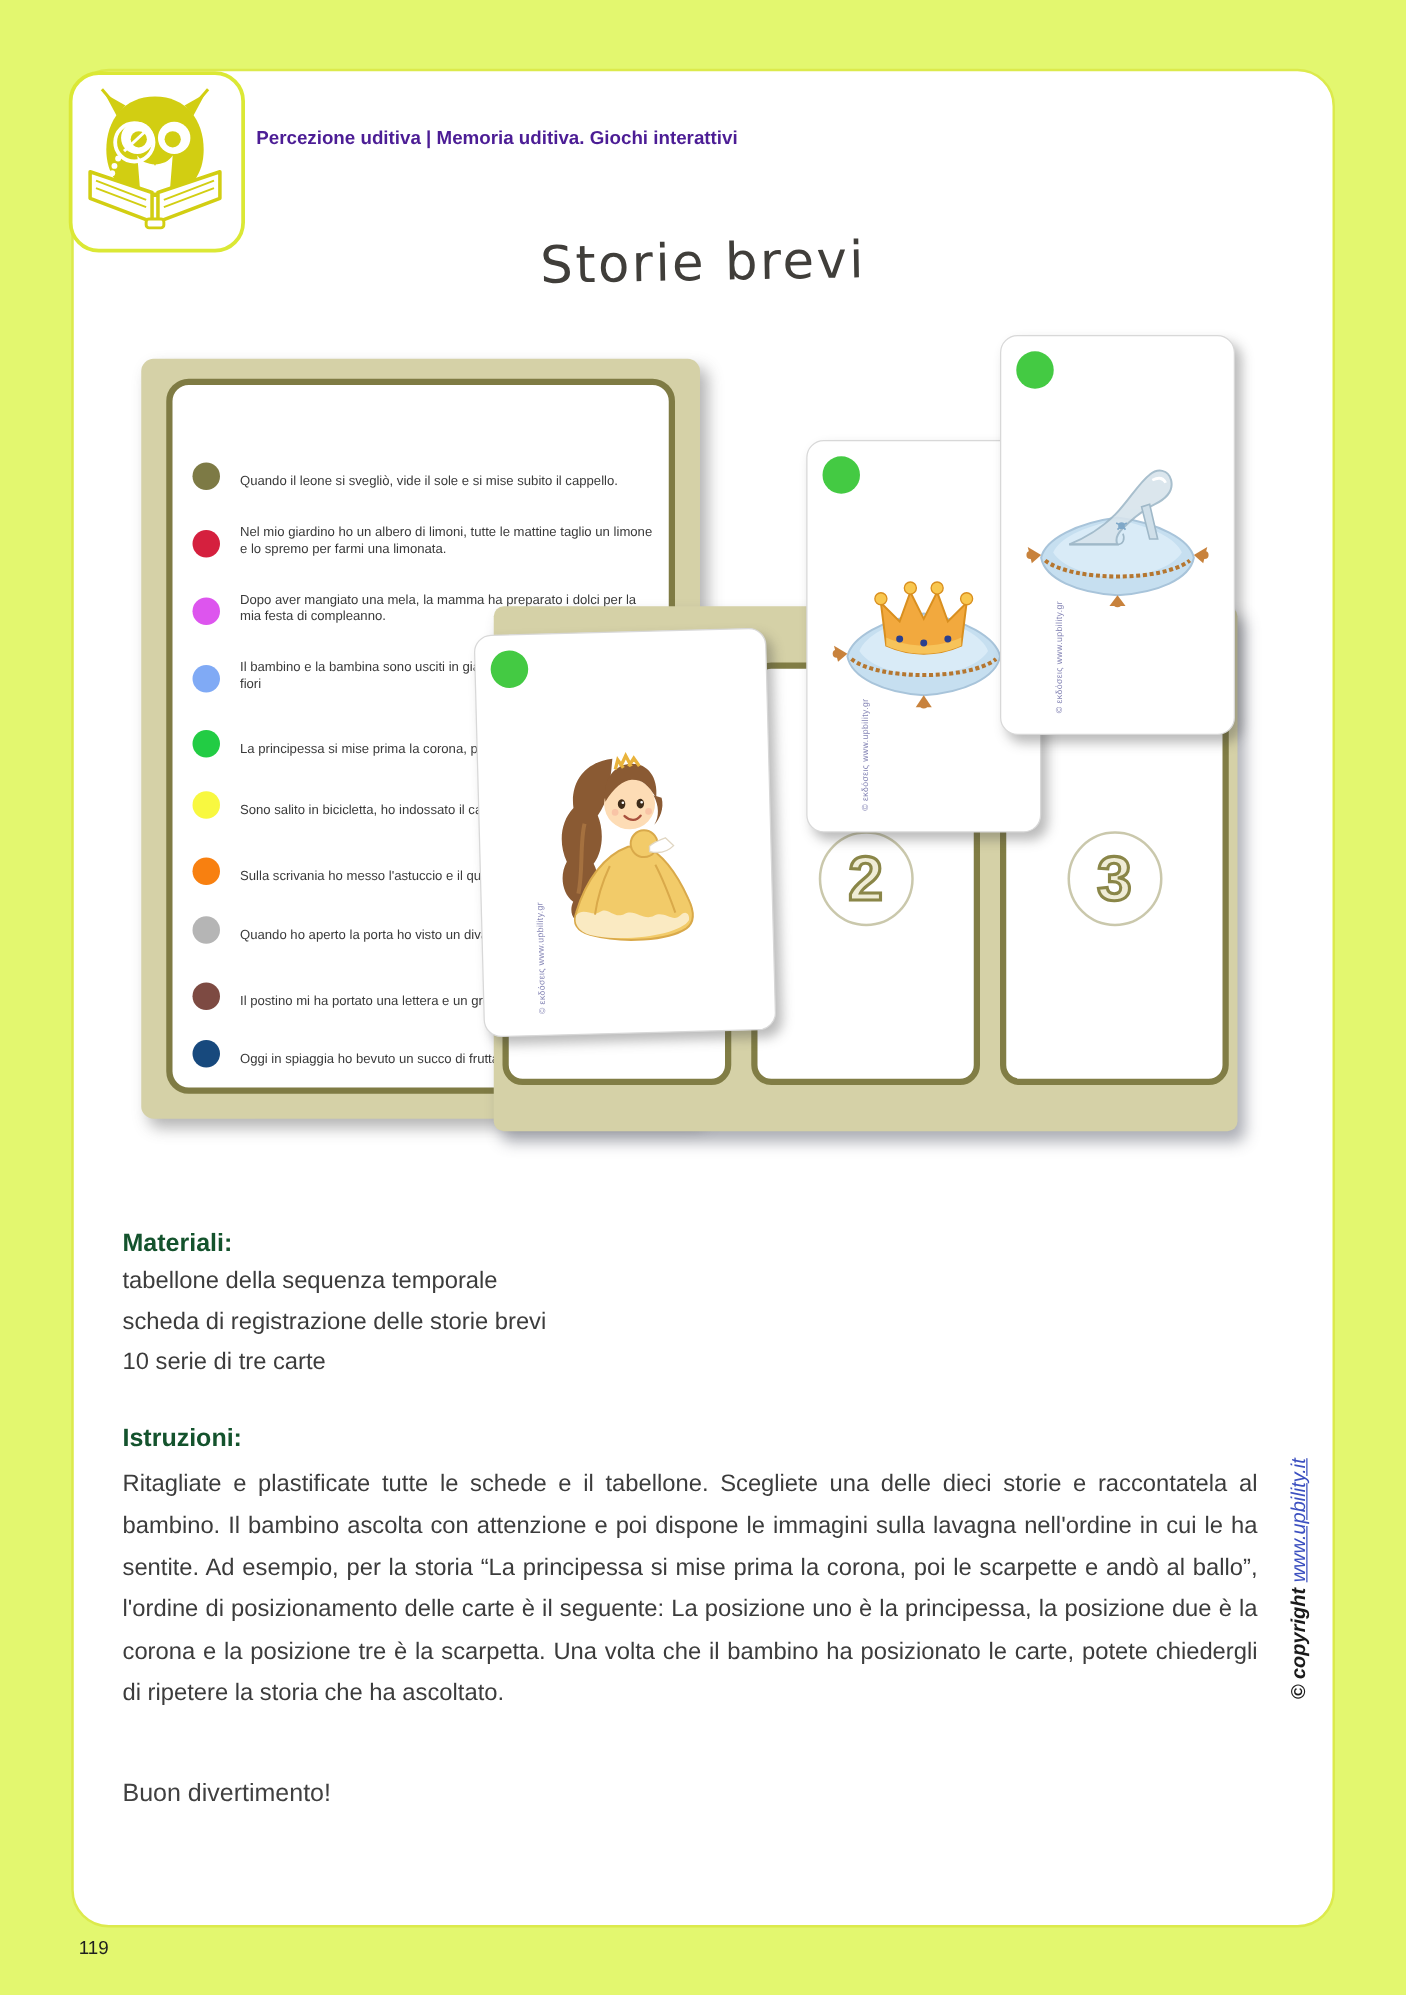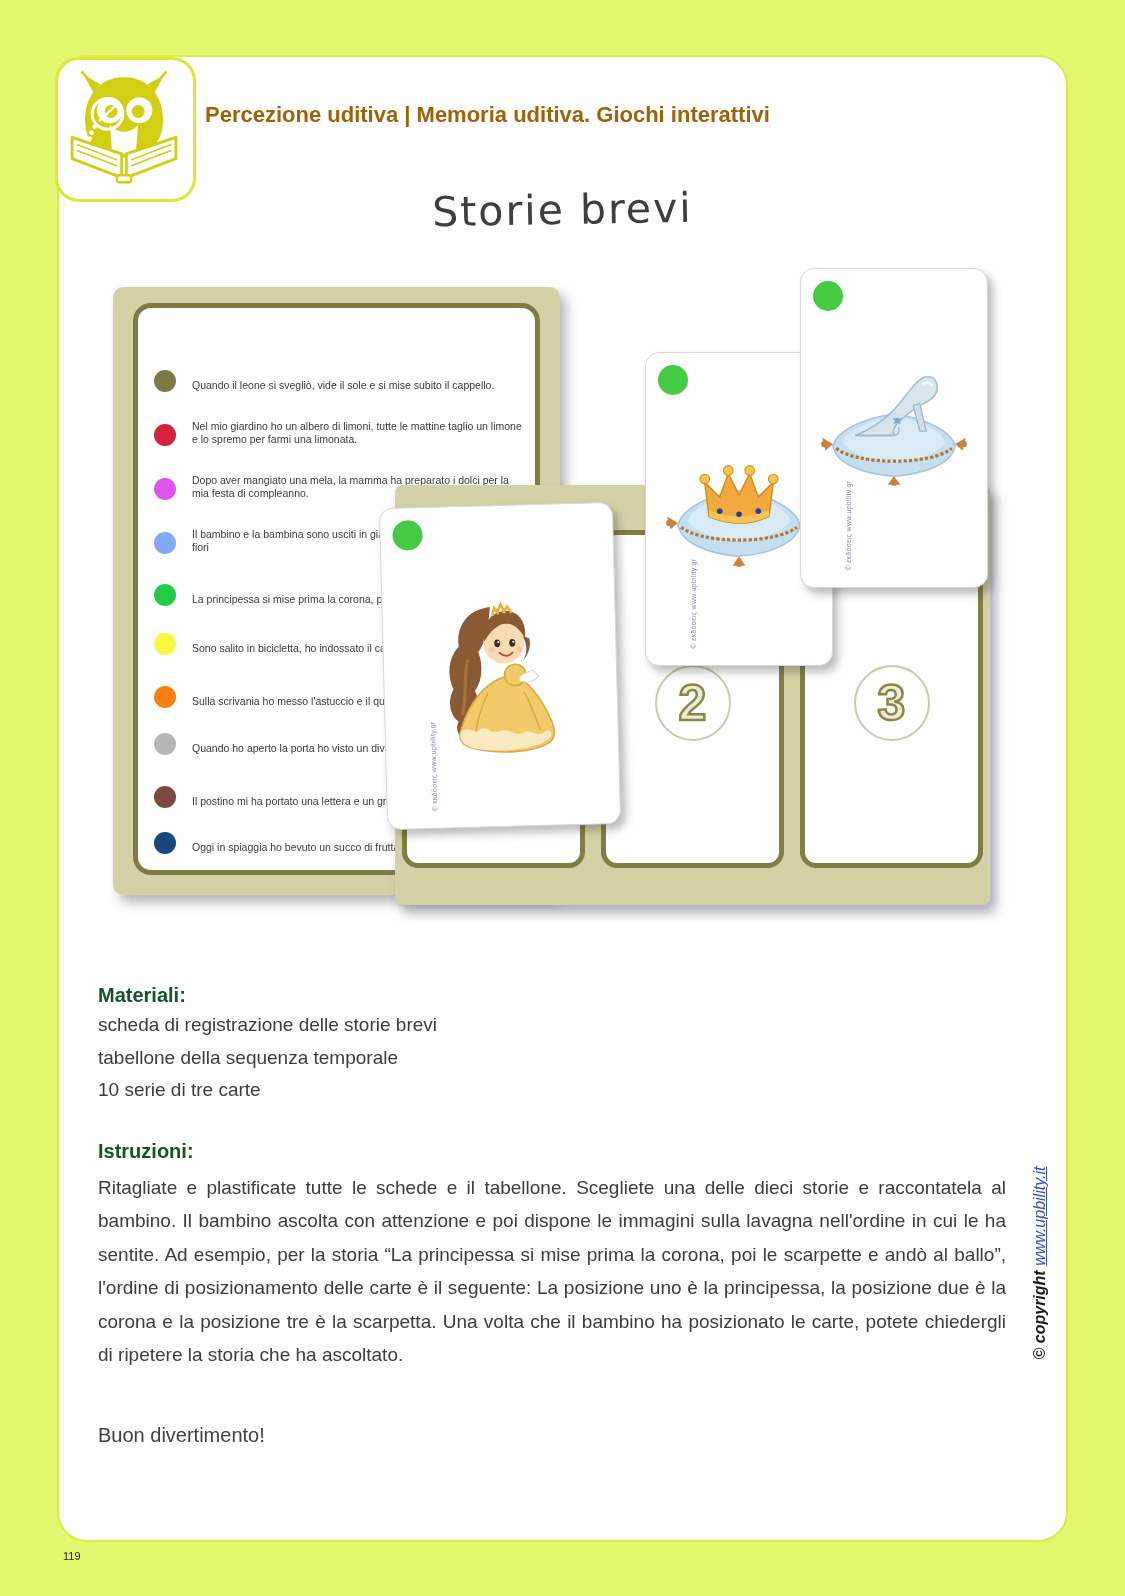--- a/index.html
+++ b/index.html
@@ -5,21 +5,21 @@
   html,body{margin:0;padding:0;}
   body{font-family:"Liberation Sans",sans-serif;background:#b9c9a4;}
   .canvas{position:relative;width:1125px;height:1596px;background:#e3f76f;overflow:hidden;}
   .page{position:absolute;left:57px;top:55px;width:1007px;height:1483px;background:#ffffff;
         border:2px solid #dcea4c;border-radius:30px;}
   
   .logo-box{position:absolute;left:55px;top:57px;width:135px;height:139px;background:#ffffff;
             border:3px solid #dbe835;border-radius:24px;z-index:5;}
   .logo-box svg{position:absolute;left:7px;top:9px;}
   
-  .breadcrumb{position:absolute;left:205px;top:102px;font-size:22px;font-weight:bold;color:#a16207;}
+  .breadcrumb{position:absolute;left:205px;top:102px;font-size:15px;font-weight:bold;color:#4c1d95;}
   .main-title{position:absolute;left:0;top:186px;width:1125px;text-align:center;
               font-family:"DejaVu Sans",sans-serif;font-size:41px;color:#403e3a;
               letter-spacing:2px;transform:rotate(-1deg);}
   
   .scheda{position:absolute;left:113px;top:287px;width:447px;height:608px;background:#d5d1a7;
           border-radius:10px;box-shadow:6px 7px 12px rgba(70,70,70,.4);z-index:10;}
   .scheda-inner{position:absolute;left:20px;top:16px;width:397px;height:562px;background:#ffffff;
           border:5px solid #7f7b44;border-radius:18px;}
   .scheda-title{position:absolute;left:0;top:12px;width:100%;text-align:center;
           font-size:22px;font-weight:bold;color:#2e2e2e;}
@@ -52,21 +52,21 @@
   .materiali .item{font-size:19px;line-height:32.5px;}
   .materiali .sec-heading{margin-bottom:2px;}
   .istruzioni{top:1140px;width:908px;}
   .istruzioni .body{margin-top:8px;font-size:19px;line-height:33.4px;text-align:justify;}
   .closing{position:absolute;left:98px;top:1424px;font-size:20px;color:#404040;}
   .side-copy{position:absolute;left:913px;top:1251px;width:260px;height:24px;
         transform:rotate(-90deg);transform-origin:center;white-space:nowrap;
         font-size:16px;font-style:italic;text-align:center;}
   .side-copy .c1{font-weight:bold;color:#1a1a1a;}
   .side-copy .c2{color:#3c50c0;text-decoration:underline;}
-  .page-num{position:absolute;left:63px;top:1550px;font-size:11px;color:#1f1f1f;}
+  .page-num{position:absolute;left:63px;top:1550px;font-size:15px;color:#1f1f1f;}
 </style>
 </head>
 <body>
 
 <div class="canvas">
 
   <div class="page"></div>
 
   <div class="logo-box">
     <svg width="118" height="118" viewBox="0 0 100 100">
@@ -255,22 +255,22 @@
       <path d="M88,34 L94,58 L100,58 L94,32 Z" fill="#cfdfe9" stroke="#9fb8c8" stroke-width="1.2"></path>
       <path d="M34,62 L70,62 C74,62 76,58 74,54" fill="none" stroke="#9fb8c8" stroke-width="1.2"></path>
       <path d="M96,14 C100,12 104,12 106,16" stroke="#ffffff" stroke-width="2" fill="none"></path>
       <circle cx="73" cy="48" r="2.5" fill="#7fa8c8"></circle>
       <path d="M69,46 L73,48 L70,51 M77,46 L73,48 L76,51" stroke="#7fa8c8" stroke-width="1.2" fill="none"></path>
     </svg>
   </div>
 
   <div class="section materiali">
     <div class="sec-heading">Materiali:</div>
+    <div class="item">tabellone della sequenza temporale</div>
     <div class="item">scheda di registrazione delle storie brevi</div>
-    <div class="item">tabellone della sequenza temporale</div>
     <div class="item">10 serie di tre carte</div>
   </div>
 
   <div class="section istruzioni">
     <div class="sec-heading">Istruzioni:</div>
     <div class="body">Ritagliate e plastificate tutte le schede e il tabellone. Scegliete una delle dieci storie e raccontatela al bambino. Il bambino ascolta con attenzione e poi dispone le immagini sulla lavagna nell'ordine in cui le ha sentite. Ad esempio, per la storia “La principessa si mise prima la corona, poi le scarpette e andò al ballo”, l'ordine di posizionamento delle carte è il seguente: La posizione uno è la principessa, la posizione due è la corona e la posizione tre è la scarpetta. Una volta che il bambino ha posizionato le carte, potete chiedergli di ripetere la storia che ha ascoltato.</div>
   </div>
 
   <div class="closing">Buon divertimento!</div>
 

